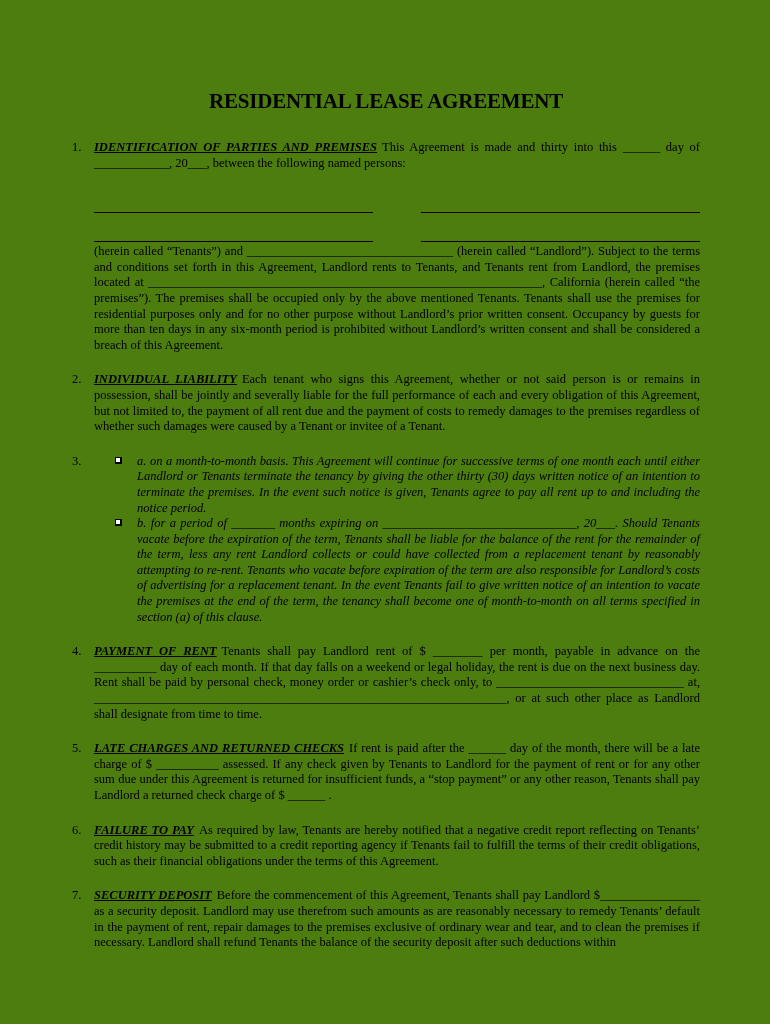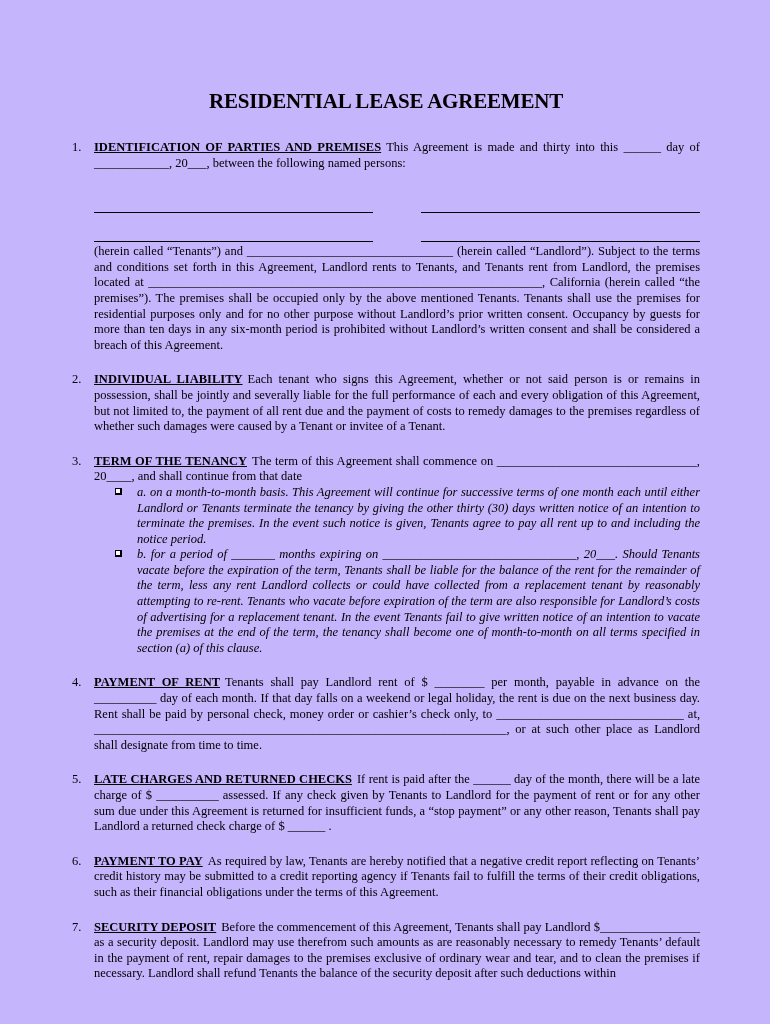--- a/index.html
+++ b/index.html
@@ -1,41 +1,41 @@
 <!DOCTYPE html>
 <html><head>
 <meta charset="utf-8">
 <style>
   * { box-sizing: border-box; }
   html, body { margin: 0; padding: 0; background: #ffffff; }
   .page {
     width: 770px;
     height: 1024px;
     margin: 0 auto;
-    background: #c4b5fd;
+    background: #4d7c0f;
     color: #000000;
     font-family: "Liberation Serif", "DejaVu Serif", serif;
     font-size: 12.5px;
     line-height: 15.6px;
     padding: 90px 70px 0 72px;
     overflow: hidden;
   }
   .title {
     font-size: 21px;
     line-height: 23px;
     font-weight: bold;
     text-align: center;
     letter-spacing: -0.2px;
     margin: 0 0 27px 0;
   }
   .sec { display: flex; margin-bottom: 19px; }
   .num { width: 22px; flex: none; }
   .content { flex: 1; min-width: 0; }
   .para { margin: 0; text-align: justify; }
-  .hd { font-weight: bold; text-decoration: underline; padding-right: 5px; }
+  .hd { font-weight: bold; text-decoration: underline; padding-right: 5px; font-style: italic; }
   .sigblock { margin-top: 13px; margin-bottom: 2px; }
   .sigrow { display: flex; justify-content: space-between; height: 29px; }
   .sigline { width: 46%; border-bottom: 1.4px solid #000; }
   .item { display: flex; margin-left: 21px; }
   .chkcol { width: 22px; flex: none; padding-top: 3px; }
   .chk {
     display: block;
     width: 7px; height: 7px;
     border: 1px solid #000;
     border-right-width: 2px;
@@ -72,21 +72,20 @@
   <div class="sec">
     <div class="num">2.</div>
     <div class="content">
       <p class="para"><span class="hd">INDIVIDUAL LIABILITY</span><span>Each tenant who signs this Agreement, whether or not said person is or remains in possession, shall be jointly and severally liable for the full performance of each and every obligation of this Agreement, but not limited to, the payment of all rent due and the payment of costs to remedy damages to the premises regardless of whether such damages were caused by a Tenant or invitee of a Tenant.</span></p>
     </div>
   </div>
 
   <div class="sec">
     <div class="num">3.</div>
     <div class="content">
-      <p class="para"><span class="hd">TERM OF THE TENANCY</span><span>The term of this Agreement shall commence on ________________________________, 20____, and shall continue from that date</span></p>
       <div class="item">
         <div class="chkcol">
             <span class="chk"></span>
           </div>
         <div class="itemtext">a.  on a month-to-month basis.  This Agreement will continue for successive terms of one month each until either Landlord or Tenants terminate the tenancy by giving the other thirty (30) days written notice of an intention to terminate the premises.  In the event such notice is given, Tenants agree to pay all rent up to and including the notice period.</div>
       </div>
       <div class="item">
         <div class="chkcol">
             <span class="chk"></span>
           </div>
@@ -105,21 +104,21 @@
   <div class="sec">
     <div class="num">5.</div>
     <div class="content">
       <p class="para"><span class="hd">LATE CHARGES AND RETURNED CHECKS</span><span>If rent is paid after the ______ day of the month, there will be a late charge of $ __________ assessed.  If any check given by Tenants to Landlord for the payment of rent or for any other sum due under this Agreement is returned for insufficient funds, a “stop payment” or any other reason, Tenants shall pay Landlord a returned check charge of $ ______ .</span></p>
     </div>
   </div>
 
   <div class="sec">
     <div class="num">6.</div>
     <div class="content">
-      <p class="para"><span class="hd">PAYMENT TO PAY</span><span>As required by law, Tenants are hereby notified that a negative credit report reflecting on Tenants’ credit history may be submitted to a credit reporting agency if Tenants fail to fulfill the terms of their credit obligations, such as their financial obligations under the terms of this Agreement.</span></p>
+      <p class="para"><span class="hd">FAILURE TO PAY</span><span>As required by law, Tenants are hereby notified that a negative credit report reflecting on Tenants’ credit history may be submitted to a credit reporting agency if Tenants fail to fulfill the terms of their credit obligations, such as their financial obligations under the terms of this Agreement.</span></p>
     </div>
   </div>
 
   <div class="sec">
     <div class="num">7.</div>
     <div class="content">
       <p class="para"><span class="hd">SECURITY DEPOSIT</span><span>Before the commencement of this Agreement, Tenants shall pay Landlord $________________ as a security deposit.  Landlord may use therefrom such amounts as are reasonably necessary to remedy Tenants’ default in the payment of rent, repair damages to the premises exclusive of ordinary wear and tear, and to clean the premises if necessary.  Landlord shall refund Tenants the balance of the security deposit after such deductions within</span></p>
     </div>
   </div>
 

